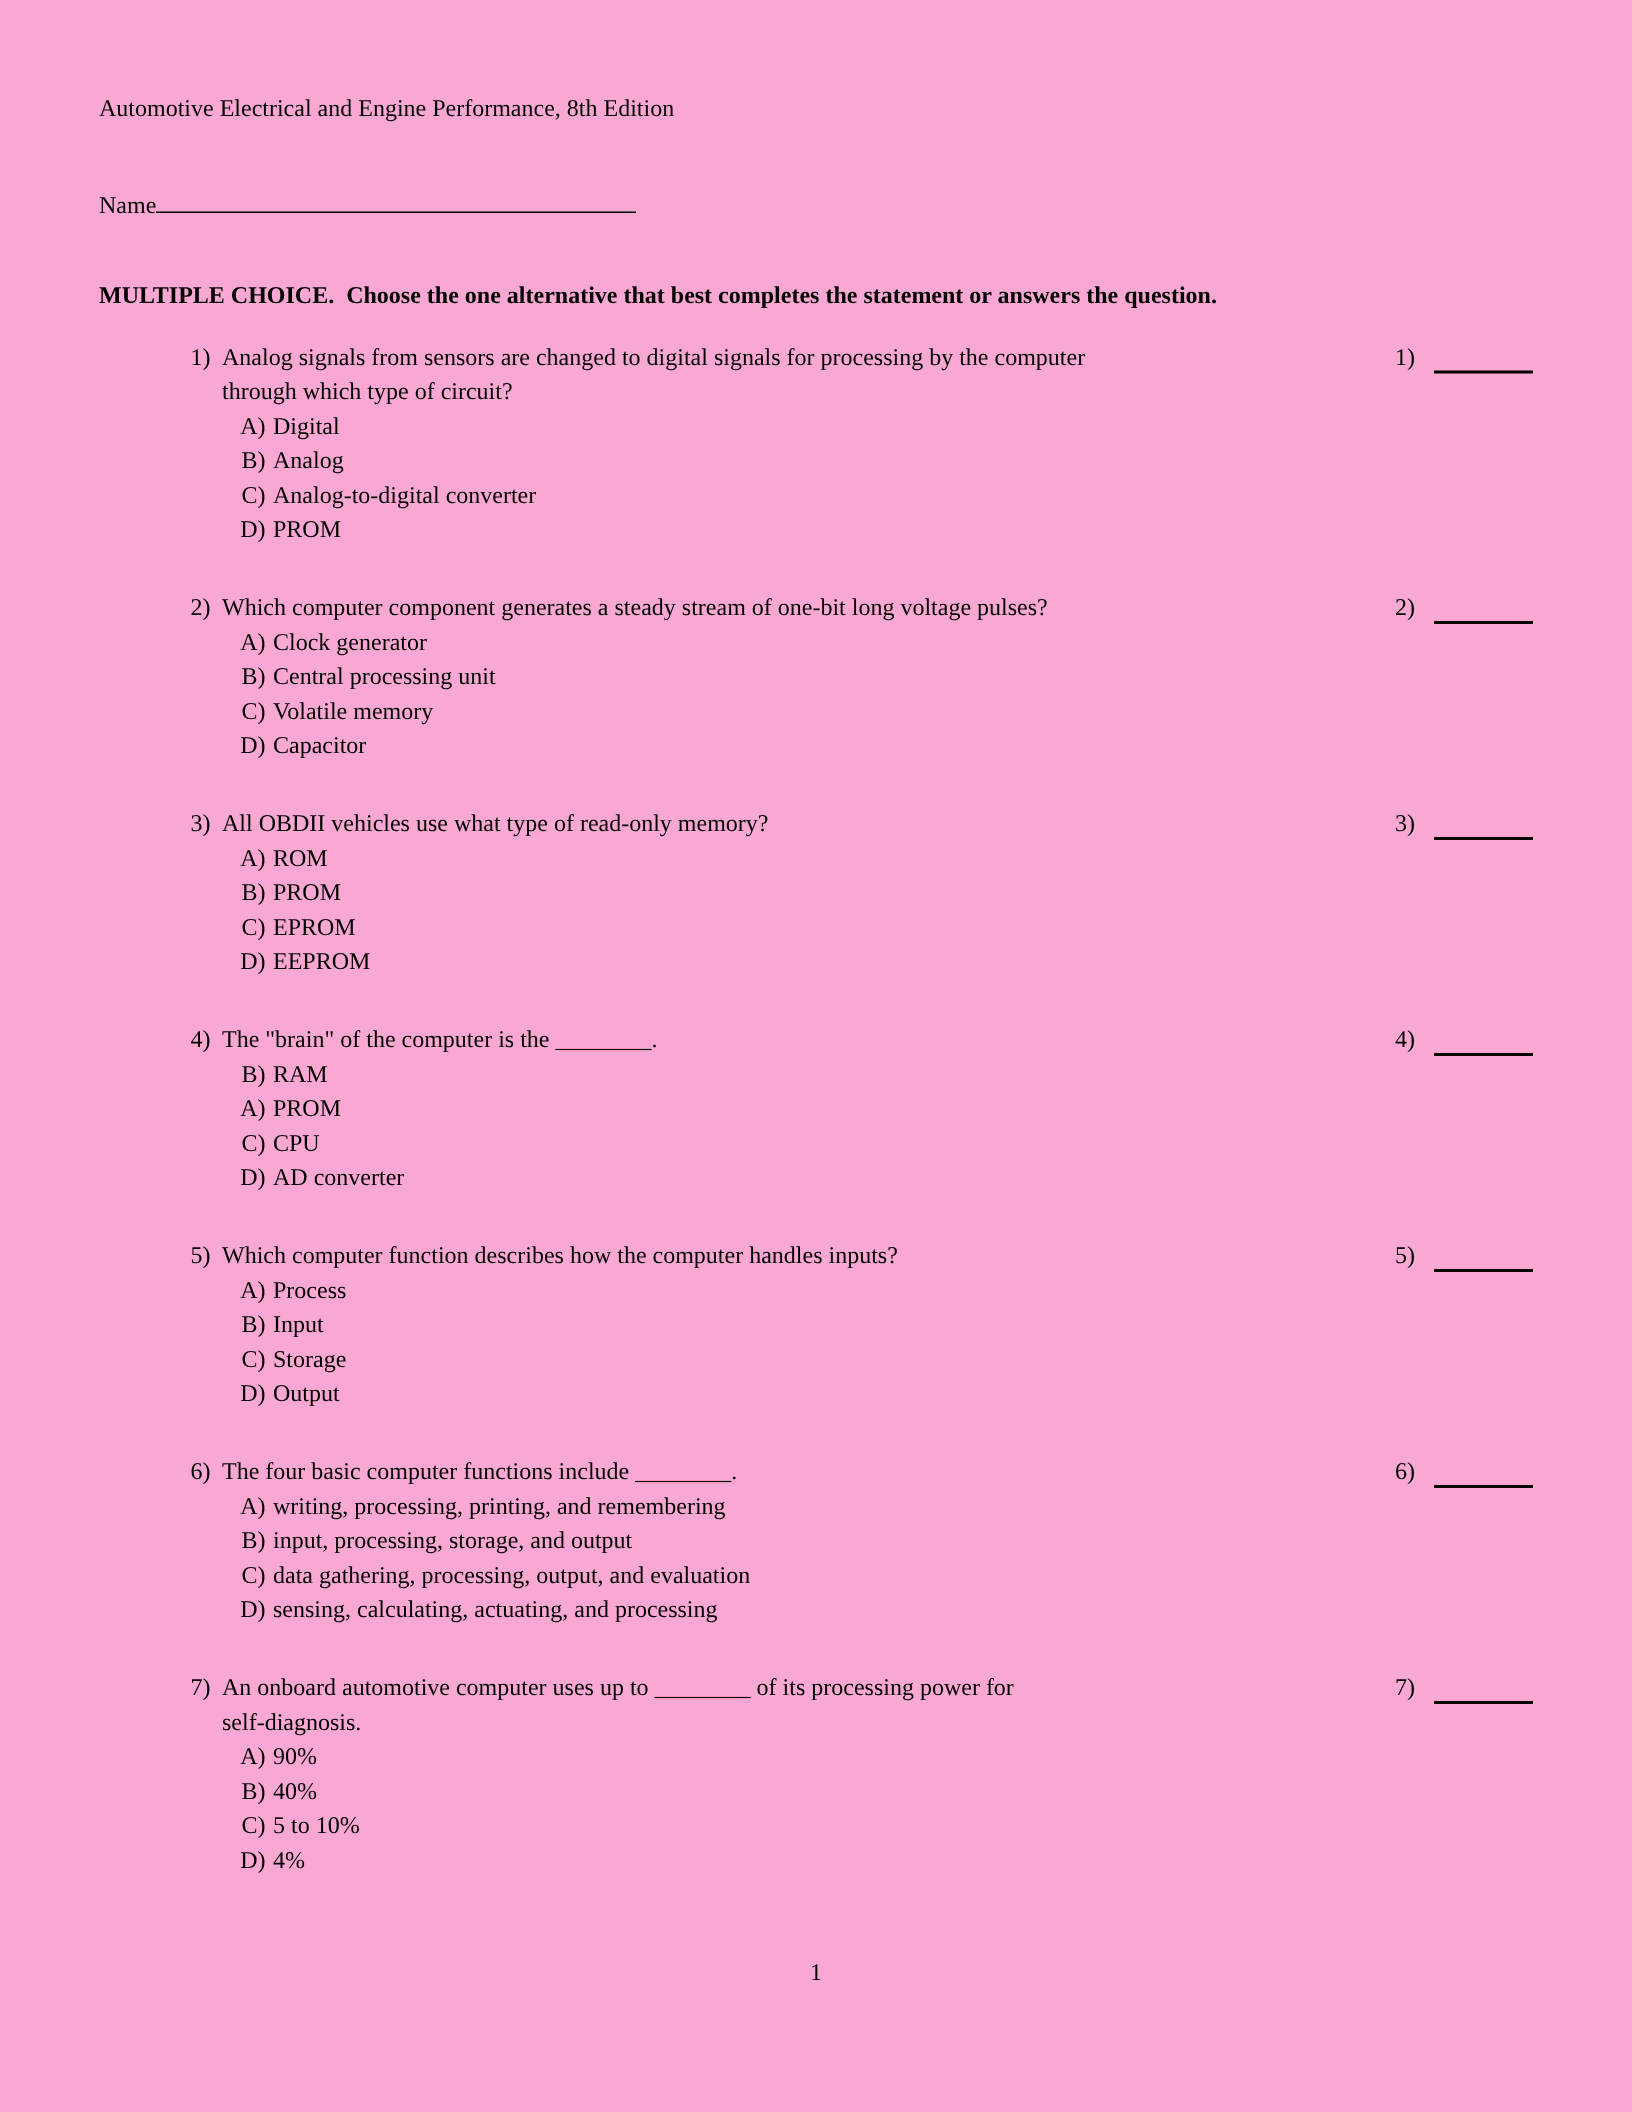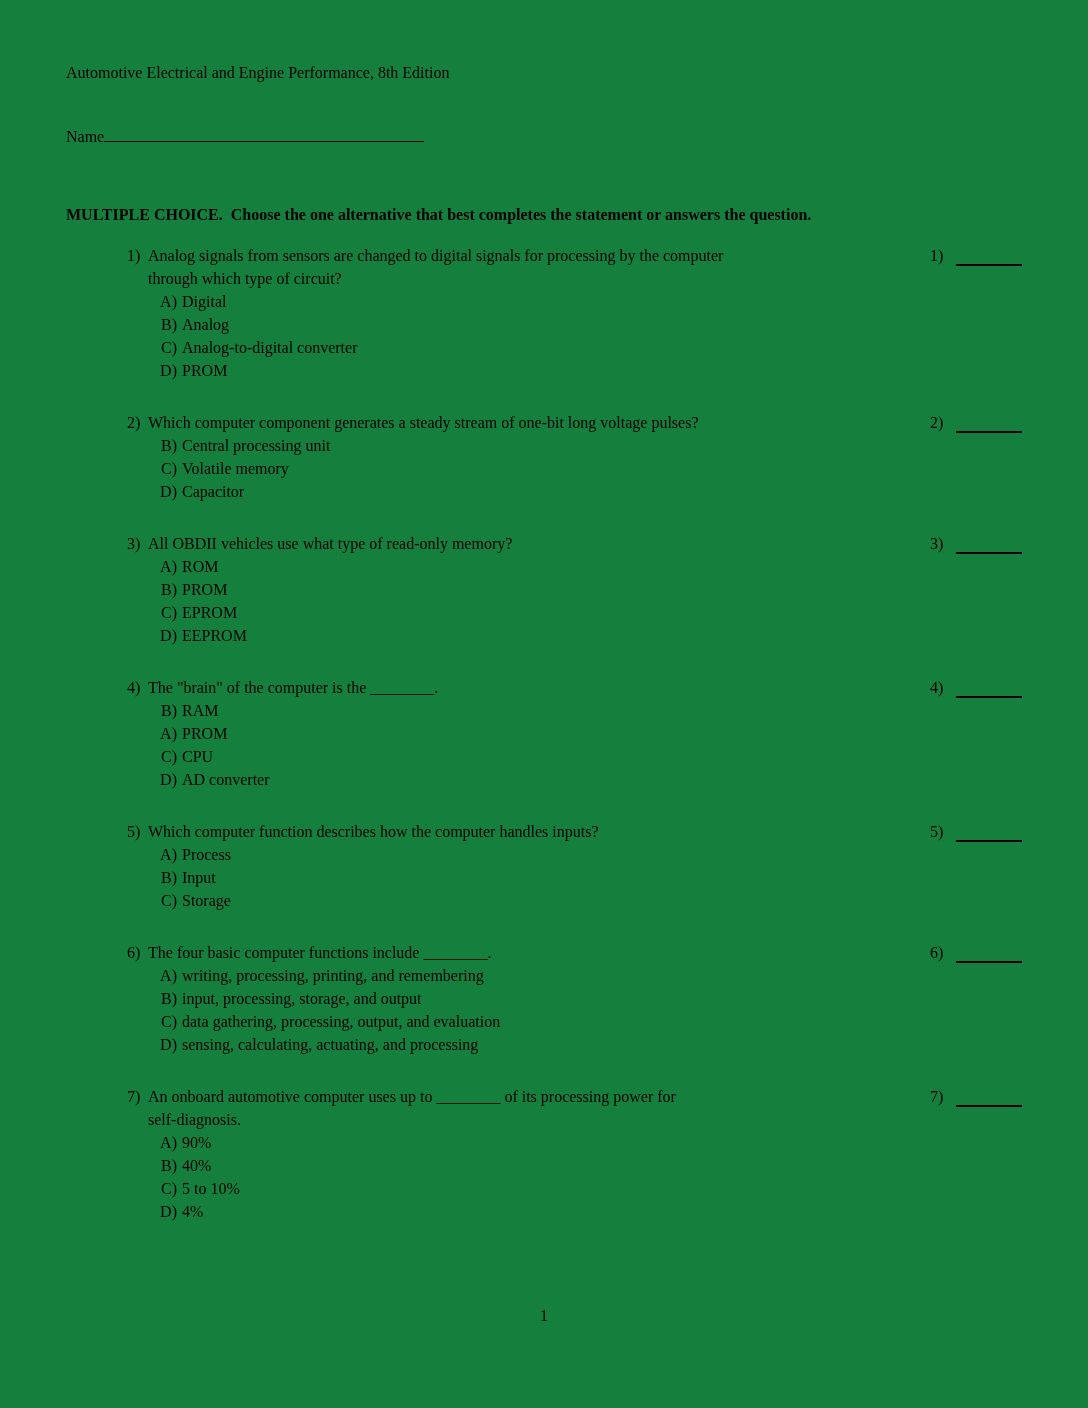--- a/index.html
+++ b/index.html
@@ -6,38 +6,38 @@
     margin: 0;
     padding: 0;
     background: #ffffff;
   }
   .page {
     position: relative;
     width: 1088px;
     height: 1408px;
     box-sizing: border-box;
     padding: 62px 63px 0 66px;
-    background: #15803d;
+    background: #f9a8d4;
     color: #000000;
     font-family: "Liberation Serif", "DejaVu Serif", serif;
     font-size: 16px;
     line-height: 22px;
     overflow: hidden;
   }
   .hdr-line { white-space: pre-wrap; }
   .name-row { margin-top: 40px; }
   .name-line {
     display: inline-block;
     width: 320px;
     height: 1.05em;
     border-bottom: 1px solid #000;
     vertical-align: baseline;
   }
   .instruction {
-    margin-top: 56px;
+    margin-top: 38px;
     font-weight: bold;
     white-space: pre-wrap;
   }
   .questions { margin-top: 18px; }
   .question {
     display: flex;
     justify-content: space-between;
     margin-bottom: 29px;
     line-height: 23px;
   }
@@ -123,20 +123,23 @@
     </div>
   </section>
 
   <section class="question">
     <div class="q-main">
       <span class="q-num">2)</span>
       <div class="q-body">
         <div class="q-text">Which computer component generates a steady stream of one-bit long voltage pulses?</div>
         <div class="options">
 
+        <div class="option">
+            <span class="opt-letter">A)</span><span class="opt-text">Clock generator</span>
+          </div>
               <div class="option">
             <span class="opt-letter">B)</span><span class="opt-text">Central processing unit</span>
           </div>
               <div class="option">
             <span class="opt-letter">C)</span><span class="opt-text">Volatile memory</span>
           </div>
               <div class="option">
             <span class="opt-letter">D)</span><span class="opt-text">Capacitor</span>
           </div>
             </div>
@@ -212,20 +215,23 @@
         <div class="options">
 
         <div class="option">
             <span class="opt-letter">A)</span><span class="opt-text">Process</span>
           </div>
               <div class="option">
             <span class="opt-letter">B)</span><span class="opt-text">Input</span>
           </div>
               <div class="option">
             <span class="opt-letter">C)</span><span class="opt-text">Storage</span>
+          </div>
+              <div class="option">
+            <span class="opt-letter">D)</span><span class="opt-text">Output</span>
           </div>
             </div>
       </div>
     </div>
     <div class="q-answer">
       <span class="q-ans-num">5)</span>
           <span class="ans-line"></span>
     </div>
   </section>
 

